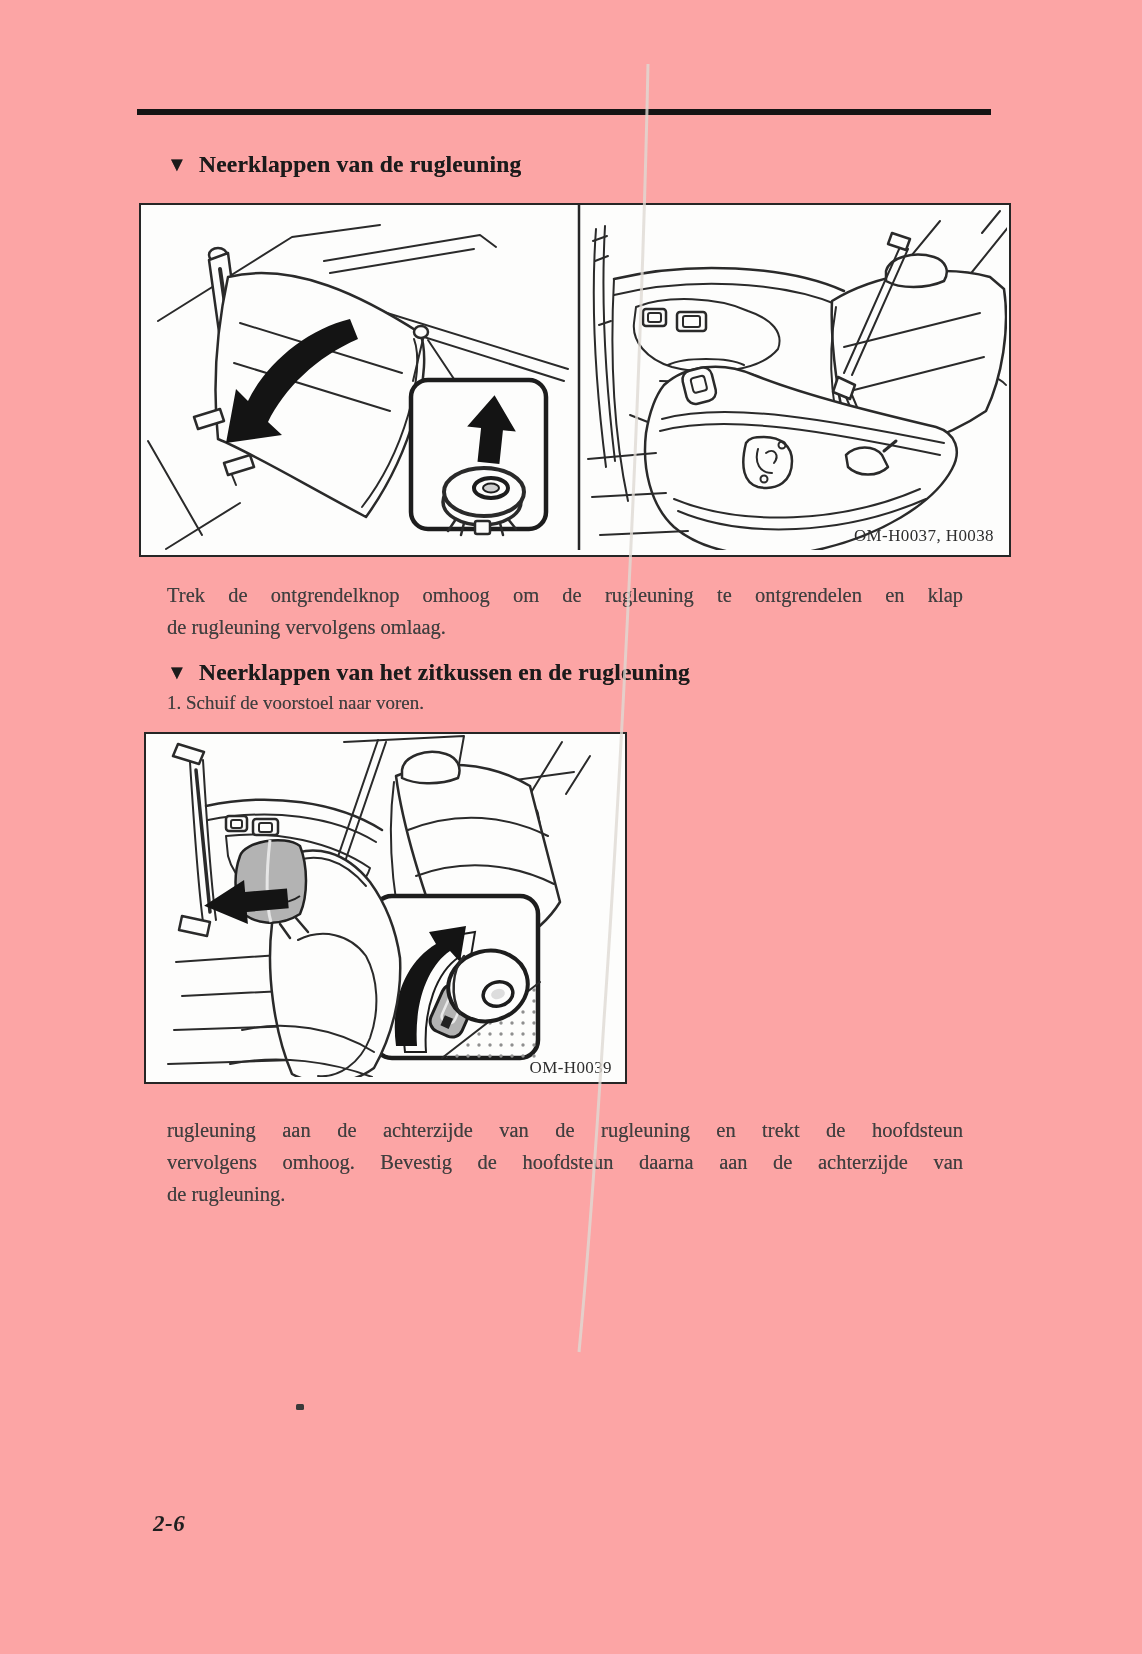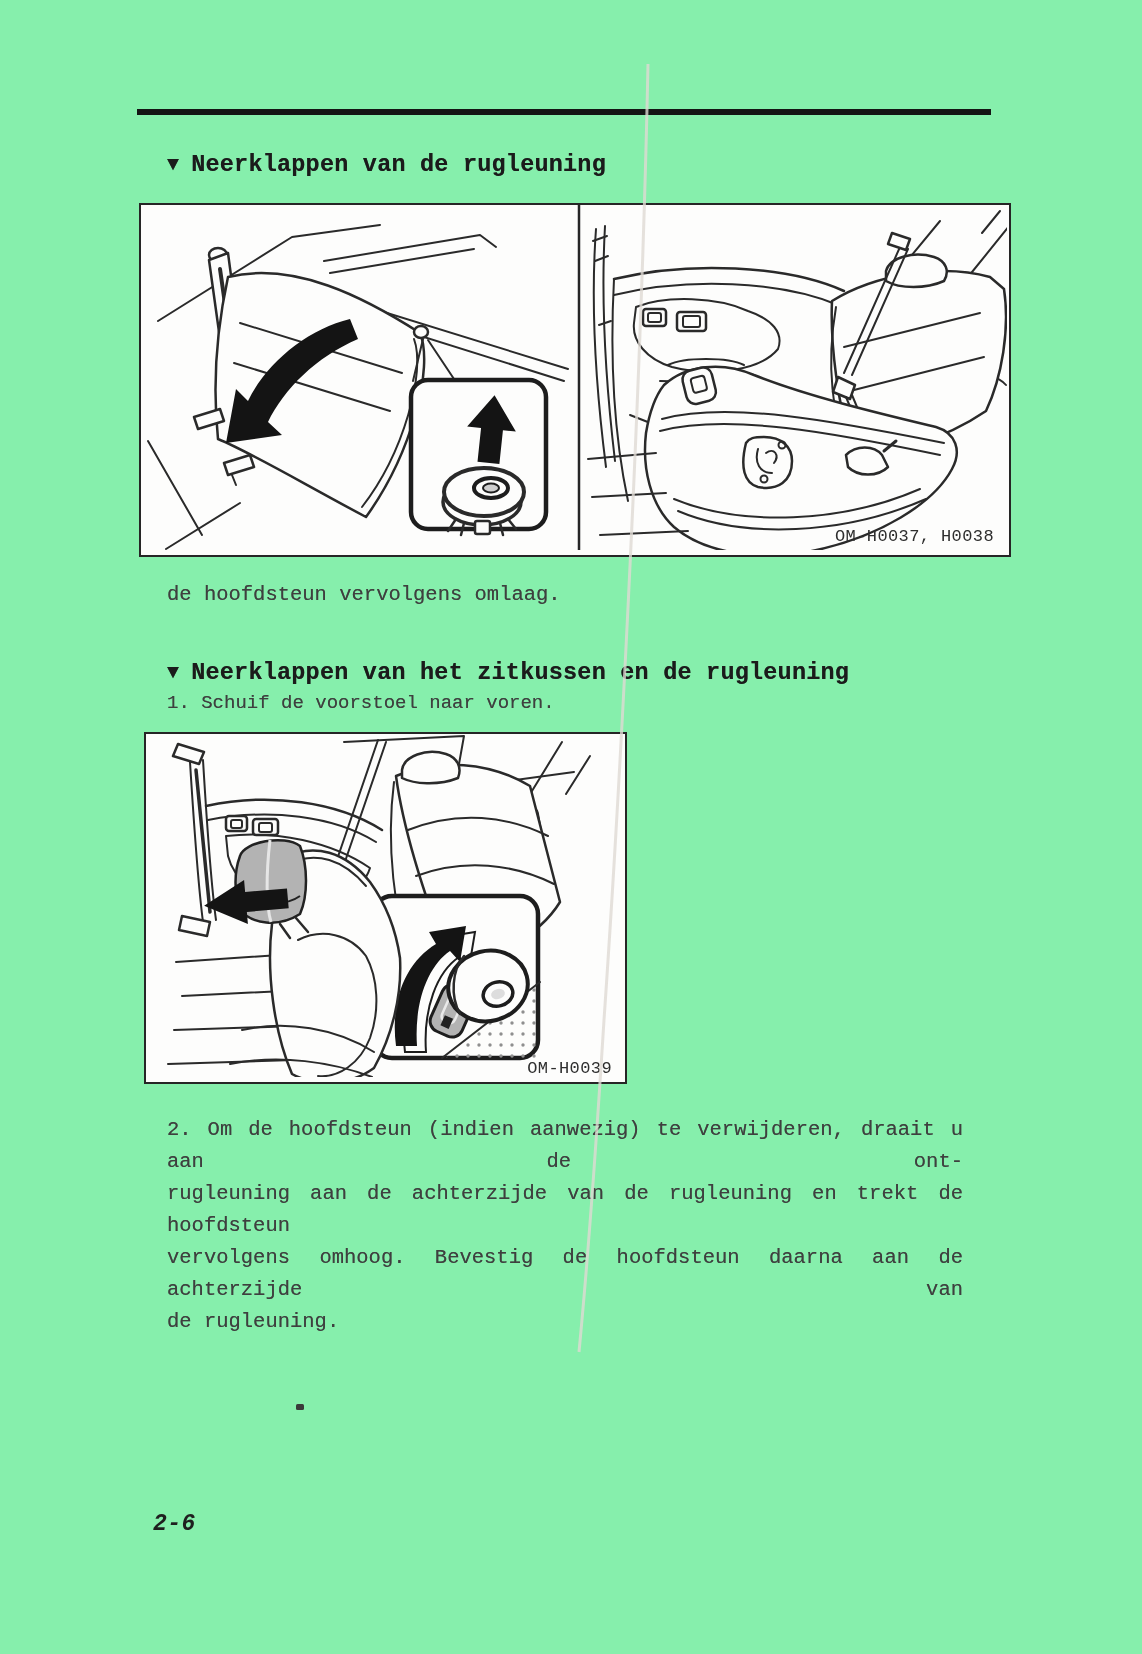--- a/index.html
+++ b/index.html
@@ -1,19 +1,19 @@
 <!DOCTYPE html>
 <html><head>
 <meta charset="utf-8">
 <style>
   html,body{margin:0;padding:0;background:#ffffff;}
   .page{
     position:relative; width:1142px; height:1654px;
-    background:#86efac; overflow:hidden;
-    font-family:Liberation Mono, monospace;
+    background:#fca5a5; overflow:hidden;
+    font-family:Liberation Serif, serif;
     color:#3d3d3d;
   }
   .top-rule{
     position:absolute; left:137px; top:109px; width:854px; height:6px;
     background:#141414;
   }
   .heading{
     position:absolute; left:167px;
     font-size:23.5px; font-weight:700; color:#1b1b1b;
     letter-spacing:0.2px; white-space:nowrap;
@@ -170,21 +170,22 @@
         <path class="wfill" d="M702,250 C712,240 730,240 738,250 L744,262 C734,272 714,272 704,262 Z"></path>
         <path class="ln" style="stroke-width:3" d="M740,246 l12,-10"></path>
 
         <path class="ln" d="M444,254 L512,248 M448,292 L522,288 M456,330 L544,326"></path>
       </g>
     </svg>
     <div class="fig-caption">OM-H0037, H0038</div>
   </div>
 
   <div class="para" style="top:579px;">
-    <div class="pline">de hoofdsteun vervolgens omlaag.</div>
+    <div class="pline">Trek de ontgrendelknop omhoog om de rugleuning te ontgrendelen en klap</div>
+    <div class="pline">de rugleuning vervolgens omlaag.</div>
   </div>
 
   <div class="heading" style="top:659px;">
     <span class="tri">▼</span><span>Neerklappen van het zitkussen en de rugleuning</span>
   </div>
 
   <div class="step" style="top:692px;">1. Schuif de voorstoel naar voren.</div>
 
   <div class="figure fig2">
     <svg width="474" height="343" viewBox="0 0 474 343">
@@ -261,21 +262,20 @@
           <path class="ln25" d="M150,184 l12,14 M134,190 l10,14"></path>
         </g>
 
         <path class="blk" d="M142,158 L100,158 L100,146 L58,168 L100,190 L100,178 L142,178 Z" transform="rotate(-5 100 168)"></path>
       </g>
     </svg>
     <div class="fig-caption">OM-H0039</div>
   </div>
 
   <div class="para" style="top:1114px;">
-    <div class="pline">2. Om de hoofdsteun (indien aanwezig) te verwijderen, draait u aan de ont-</div>
     <div class="pline">rugleuning aan de achterzijde van de rugleuning en trekt de hoofdsteun</div>
     <div class="pline">vervolgens omhoog. Bevestig de hoofdsteun daarna aan de achterzijde van</div>
     <div class="pline">de rugleuning.</div>
   </div>
 
   <div class="dot-artifact"></div>
 
   <div class="page-number">2-6</div>
 
   <svg class="overlay" width="1142" height="1654" viewBox="0 0 1142 1654">

